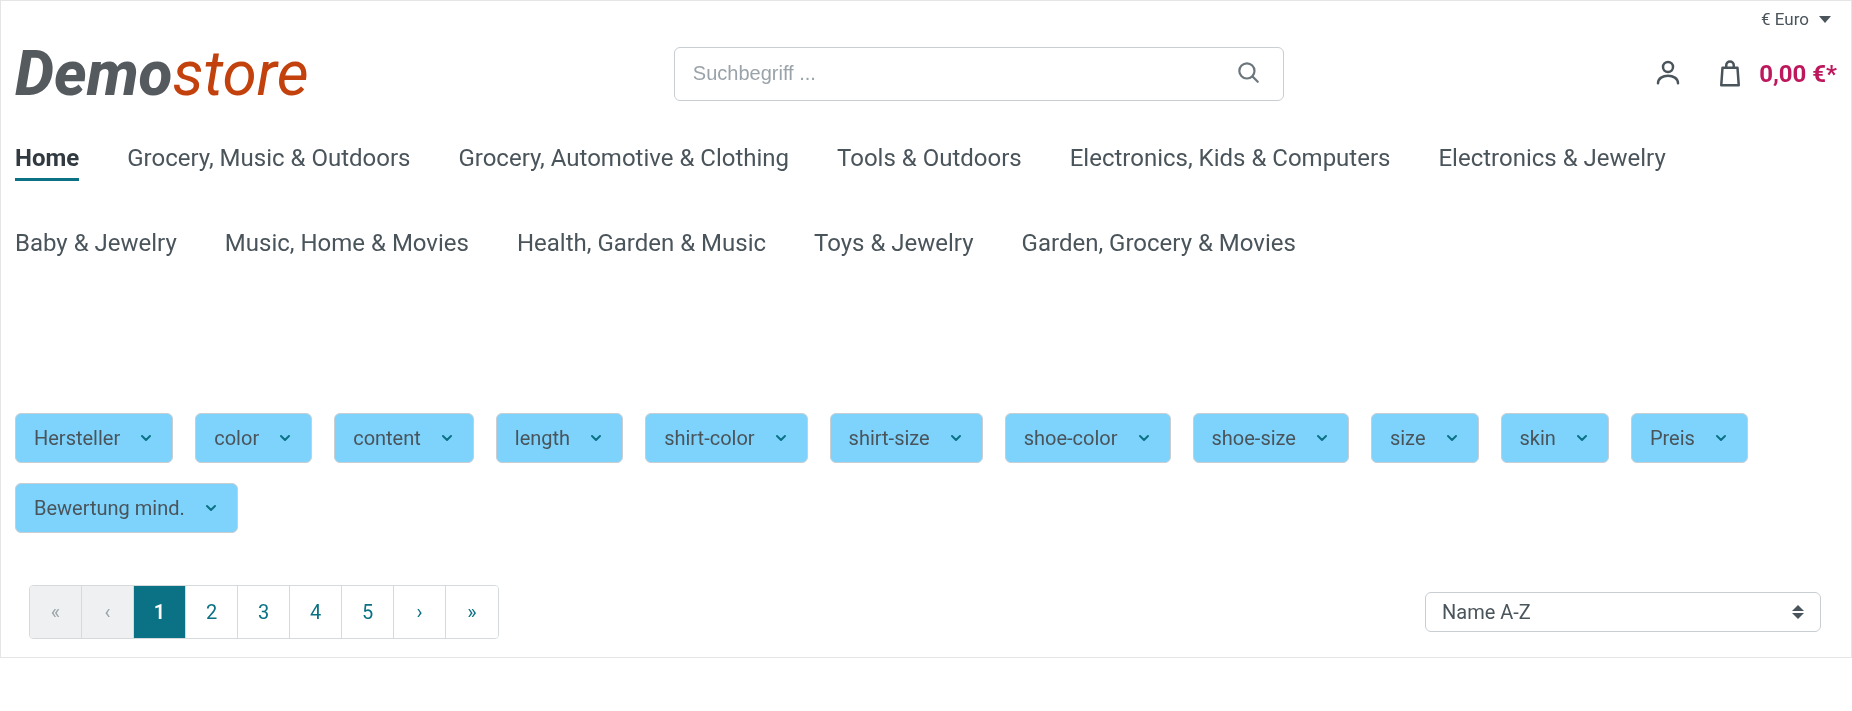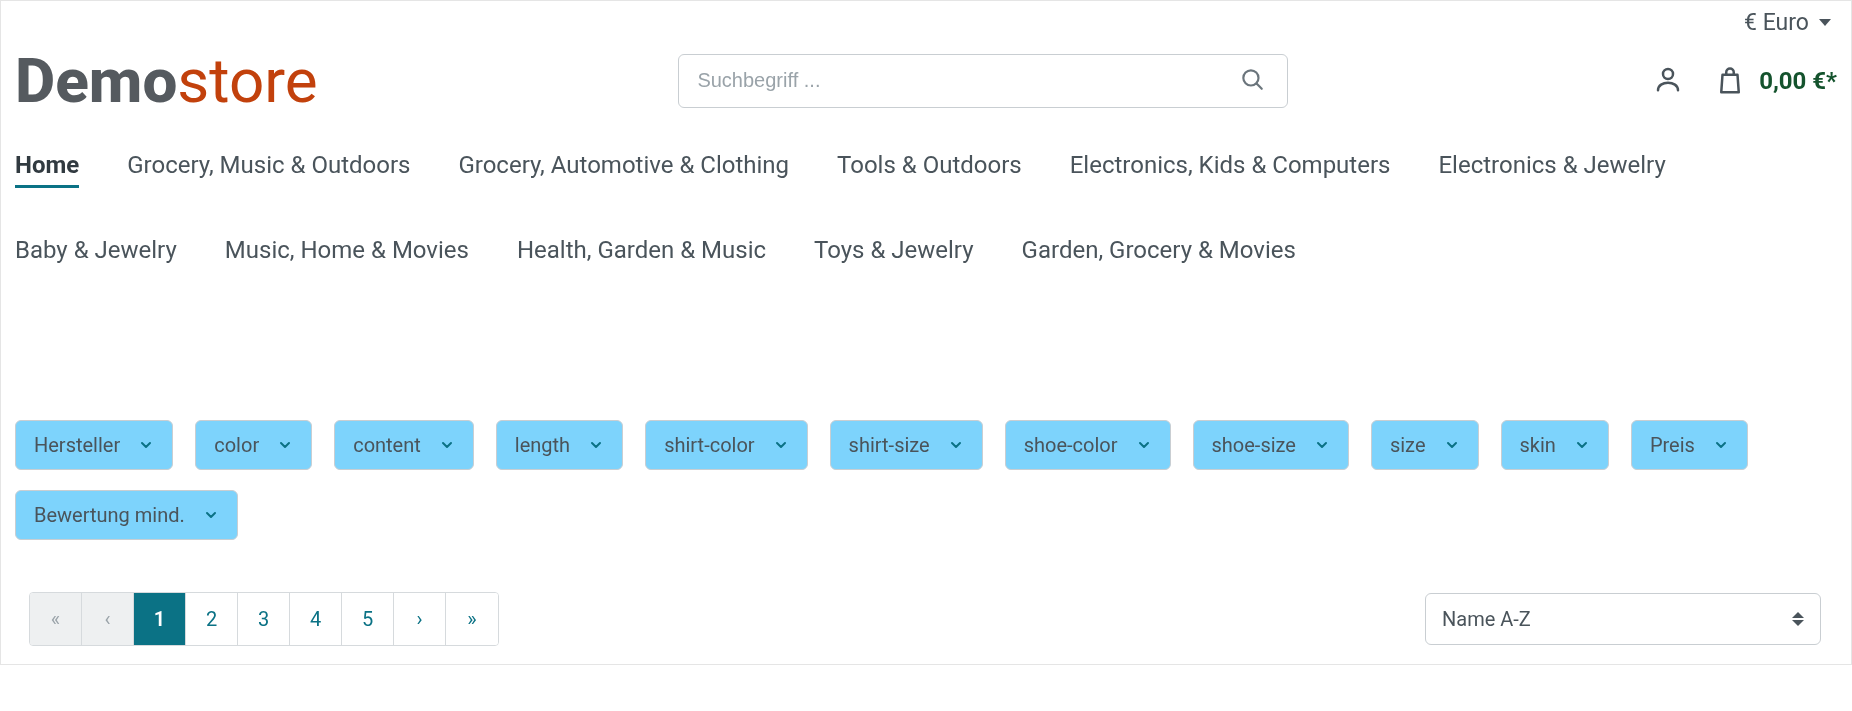--- a/index.html
+++ b/index.html
@@ -9,51 +9,51 @@
     color: #4a545b;
     width: 1852px;
     border: 1px solid #e5e5e5;
   }
   .container { padding: 0 14px; }
 
   
   .topbar {
     display: flex; justify-content: flex-end; align-items: center;
     padding: 8px 6px 4px 6px;
-    font-size: 23px; color: #4a545b;
+    font-size: 17px; color: #4a545b;
   }
   .currency { display: inline-flex; align-items: center; gap: 6px; cursor: pointer; }
   .currency .caret { width: 0; height: 0; border-left: 6px solid transparent; border-right: 6px solid transparent; border-top: 7px solid #4a545b; display: inline-block; margin-left: 4px; }
 
   
   .header-row {
     display: flex; align-items: center; justify-content: space-between;
     padding: 4px 0 24px 0;
   }
-  .logo { display: flex; align-items: flex-start; font-size: 62px; font-weight: 400; }
+  .logo { display: flex; align-items: flex-start; font-size: 62px; font-weight: 400; font-style: italic; }
   .logo .demo { color: #555a5f; font-weight: 800; }
   .logo .store { color: #c2410c; font-weight: 400; }
 
   .search-wrap { flex: 0 0 auto; }
   .search {
     width: 610px; height: 54px;
     border: 1px solid #c9ced2; border-radius: 6px;
     display: flex; align-items: center; padding: 0 18px;
   }
   .search input {
     flex: 1; border: none; outline: none; font-size: 20px; color: #4a545b;
     background: transparent;
   }
   .search input::placeholder { color: #9aa3a9; }
   .search .search-btn { background: transparent; border: none; cursor: pointer; padding: 4px; }
 
   .header-icons { display: flex; align-items: center; gap: 28px; }
   .icon-btn { background: transparent; border: none; cursor: pointer; color: #4a545b; padding: 4px; }
   .cart-wrap { display: inline-flex; align-items: center; gap: 14px; cursor: pointer; }
-  .cart-total { color: #14532d; font-weight: 700; font-size: 24px; }
+  .cart-total { color: #be185d; font-weight: 700; font-size: 24px; }
 
   
   .main-nav {
     display: flex; flex-wrap: wrap; gap: 48px 48px;
     padding: 10px 0 30px 0;
     font-size: 24px; color: #4a545b;
   }
   .nav-item { cursor: pointer; padding-bottom: 6px; white-space: nowrap; }
   .nav-item.active { font-weight: 700; border-bottom: 3px solid #0b7285; color: #313a40; }
 
@@ -88,21 +88,21 @@
     display: inline-flex; align-items: center; justify-content: center;
     border-right: 1px solid #d6dadd;
     font-size: 20px; color: #0b7285; cursor: pointer; background: #fff;
     user-select: none;
   }
   .page-btn:last-child { border-right: none; }
   .page-btn.disabled { background: #eef0f1; color: #9aa3a9; cursor: default; }
   .page-btn.current { background: #0b7285; color: #fff; font-weight: 600; }
 
   .sort-select {
-    width: 396px; height: 52px;
+    width: 396px; height: 40px;
     border: 1px solid #c9ced2; border-radius: 6px;
     display: flex; align-items: center; justify-content: space-between;
     padding: 2px 16px; font-size: 20px; color: #4a545b; cursor: pointer;
     margin-right: 16px;
   }
   .sort-caret { display: flex; flex-direction: column; gap: 2px; }
   .sort-caret .up { width: 0; height: 0; border-left: 6px solid transparent; border-right: 6px solid transparent; border-bottom: 6px solid #4a545b; }
   .sort-caret .down { width: 0; height: 0; border-left: 6px solid transparent; border-right: 6px solid transparent; border-top: 6px solid #4a545b; }
 </style>
 </head>

